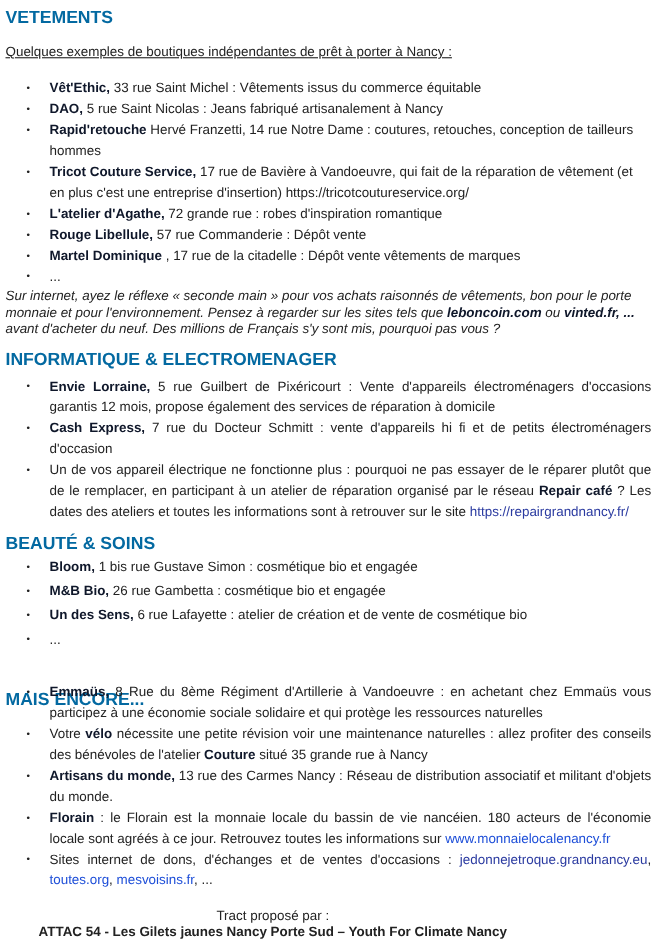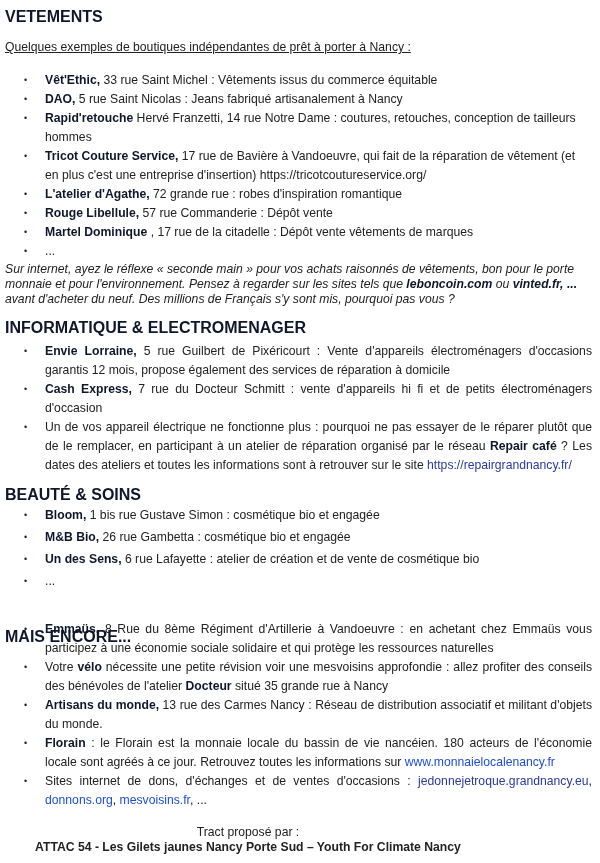--- a/index.html
+++ b/index.html
@@ -5,21 +5,21 @@
   html, body { margin: 0; padding: 0; background: #ffffff; }
   body {
     width: 600px; height: 863px; overflow: hidden;
     font-family: "Liberation Sans", sans-serif;
     color: #222222;
     font-size: 12.2px;
     position: relative;
   }
   h2 {
     margin: 0; font-size: 16px; font-weight: bold;
-    color: #0f172a; letter-spacing: 0;
+    color: #0369a1; letter-spacing: 0;
   }
   #h-vet { position: absolute; left: 5px; top: 8px; }
   .intro { position: absolute; left: 5px; top: 40px; text-decoration: underline; }
   ul { list-style: none; margin: 0; padding: 0; position: absolute; left: 0; width: 592px; }
   li { position: relative; padding-left: 45px; line-height: 19px; }
   li .bullet { position: absolute; left: 24px; top: 0; font-size: 9px; }
   b { font-weight: bold; color: #0f172a; }
   .just { text-align: justify; }
   a.link { color: #2a3aa0; }
   a.plain { color: #1d4ed8; }
@@ -72,22 +72,22 @@
 <ul id="list-beaute">
   <li><span class="bullet">•</span><b>Bloom,</b><span> 1 bis rue Gustave Simon : cosmétique bio et engagée</span></li>
   <li><span class="bullet">•</span><b>M&amp;B Bio,</b><span> 26 rue Gambetta : cosmétique bio et engagée</span></li>
   <li><span class="bullet">•</span><b>Un des Sens,</b><span> 6 rue Lafayette : atelier de création et de vente de cosmétique bio</span></li>
   <li><span class="bullet">•</span><b></b><span>...</span></li>
 </ul>
 
 <h2 id="h-encore">MAIS ENCORE...</h2>
 <ul id="list-encore">
   <li class="just"><span class="bullet">•</span><b>Emmaüs,</b><span> 8 Rue du 8ème Régiment d'Artillerie à Vandoeuvre : en achetant chez Emmaüs vous participez à une économie sociale solidaire et qui protège les ressources naturelles</span></li>
-  <li class="just"><span class="bullet">•</span><span>Votre </span><b>vélo</b><span> nécessite une petite révision voir une mesvoisins approfondie : allez profiter des conseils des bénévoles de l'atelier </span><b>Docteur</b><span> situé 35 grande rue à Nancy</span></li>
+  <li class="just"><span class="bullet">•</span><span>Votre </span><b>vélo</b><span> nécessite une petite révision voir une maintenance naturelles : allez profiter des conseils des bénévoles de l'atelier </span><b>Couture</b><span> situé 35 grande rue à Nancy</span></li>
   <li class="just"><span class="bullet">•</span><b>Artisans du monde,</b><span> 13 rue des Carmes Nancy : Réseau de distribution associatif et militant d'objets du monde.</span></li>
   <li class="just"><span class="bullet">•</span><b>Florain</b><span> : le Florain est la monnaie locale du bassin de vie nancéien. 180 acteurs de l'économie locale sont agréés à ce jour. Retrouvez toutes les informations sur </span><a class="plain">www.monnaielocalenancy.fr</a></li>
-  <li class="just"><span class="bullet">•</span><span>Sites internet de dons, d'échanges et de ventes d'occasions : </span> <a class="link">jedonnejetroque.grandnancy.eu</a><span>, </span><a class="plain">donnons.org</a><span>, </span><a class="plain">mesvoisins.fr</a><span>, ...</span></li>
+  <li class="just"><span class="bullet">•</span><span>Sites internet de dons, d'échanges et de ventes d'occasions : </span> <a class="link">jedonnejetroque.grandnancy.eu</a><span>, </span><a class="plain">toutes.org</a><span>, </span><a class="plain">mesvoisins.fr</a><span>, ...</span></li>
 </ul>
 
 <div class="footer">
   <div>Tract proposé par :</div>
   <div class="orgs">ATTAC 54 - Les Gilets jaunes Nancy Porte Sud – Youth For Climate Nancy</div>
 </div>
 
 </body></html>

